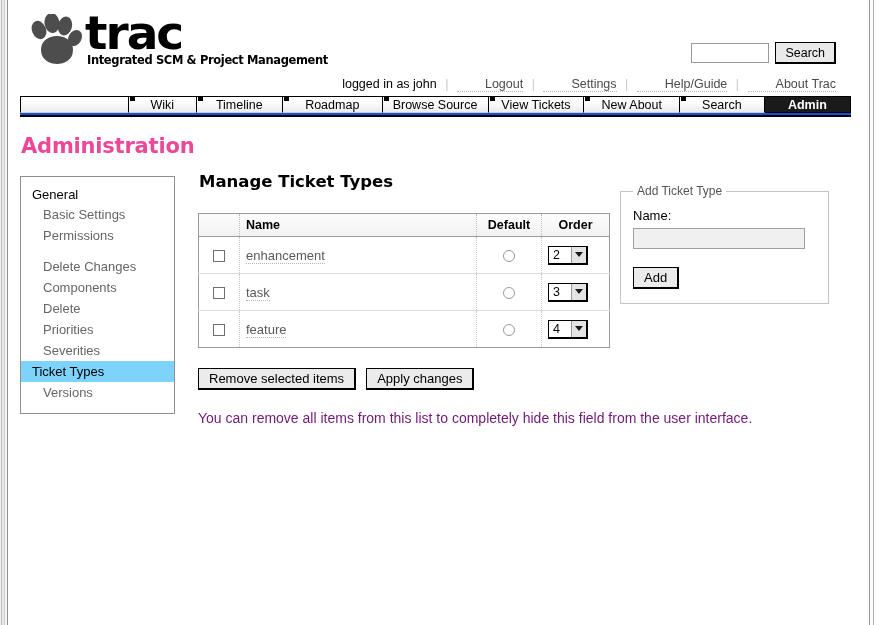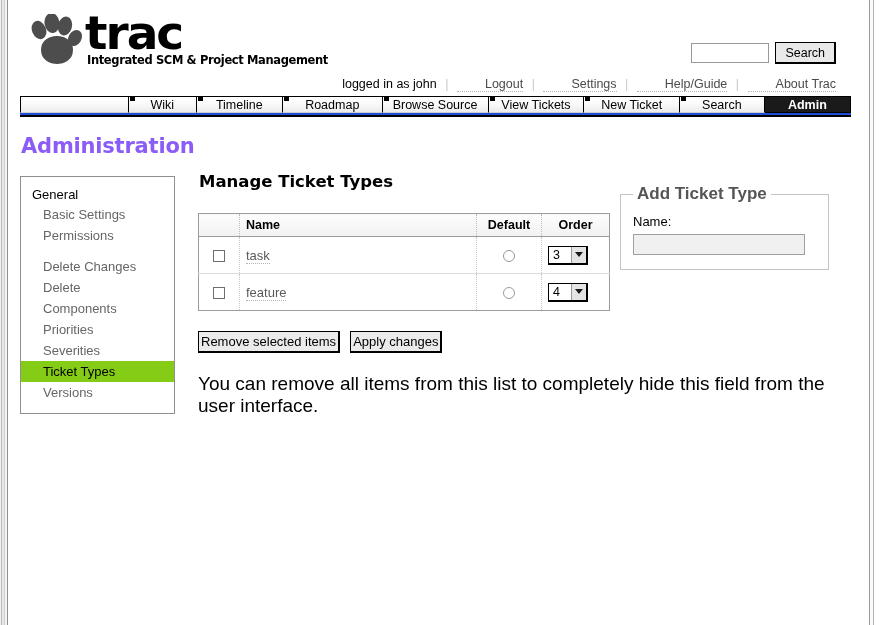--- a/index.html
+++ b/index.html
@@ -206,21 +206,21 @@
   #content {
     position: relative;
     padding: 0 18px 0 12px;
   }
   #page-title {
     margin: 17px 0 0 1px;
     font-family: "DejaVu Sans", sans-serif;
     font-size: 21px;
     font-weight: bold;
     letter-spacing: -0.2px;
-    color: #8b5cf6;
+    color: #ec4899;
   }
 
   #admin-body {
     position: relative;
     margin-top: 18px;
     display: flex;
     align-items: flex-start;
   }
 
   
@@ -242,22 +242,23 @@
   .nav-item {
     padding: 1px 0 1px 22px;
     font-size: 13px;
     color: #666666;
     text-decoration: none;
     display: block;
     cursor: pointer;
     line-height: 19px;
   }
   .nav-item.selected {
-    background: #84cc16;
-    color: #000000;
+    background: #7dd3fc;
+    color: #000000;
+    padding-left: 11px;
   }
 
   
   #admin-panel {
     margin-left: 23px;
     flex: 1 1 auto;
     min-width: 0;
   }
   #panel-title {
     margin: -4px 0 0 1px;
@@ -378,52 +379,52 @@
     border-top: 5px solid #1a1a1a;
   }
 
   #table-actions {
     margin-top: 20px;
     display: flex;
     gap: 10px;
   }
   .action-btn {
     height: 22px;
-    padding: 0 2px;
+    padding: 0 10px;
     font-family: "Liberation Sans", sans-serif;
     font-size: 13px;
     color: #000000;
     background: #ebebeb;
     border: 1px solid #000000;
     border-right-width: 2px;
     border-bottom-width: 2px;
     cursor: pointer;
   }
   #hint-text {
     margin-top: 20px;
-    font-size: 19px;
-    color: #000000;
+    font-size: 14px;
+    color: #701a75;
   }
 
   
   #add-fieldset {
     position: absolute;
     right: 22px;
     top: 8px;
     width: 209px;
     border: 1px solid #c4c4c4;
     padding: 4px 12px 14px 12px;
     margin: 0;
     box-sizing: border-box;
     background: #ffffff;
   }
   #add-fieldset legend {
     padding: 0 4px;
-    font-size: 17px;
-    font-weight: bold;
+    font-size: 12px;
+    font-weight: normal;
     color: #555555;
   }
   .field-label {
     display: block;
     margin: 6px 0 5px 0;
     font-size: 13px;
     color: #000000;
   }
   #add-name-input {
     width: 164px;
@@ -507,21 +508,21 @@
       <a class="tab" style="width:113px">
           <span class="corner"></span>
           <span>Browse Source</span>
         </a>
       <a class="tab" style="width:102px">
           <span class="corner"></span>
           <span>View Tickets</span>
         </a>
       <a class="tab" style="width:102px">
           <span class="corner"></span>
-          <span>New Ticket</span>
+          <span>New About</span>
         </a>
       <a class="tab" style="width:90px">
           <span class="corner"></span>
           <span>Search</span>
         </a>
       <a class="tab active" style="width:92px">
           <span>Admin</span>
         </a>
     </div>
 
@@ -534,22 +535,22 @@
         <div id="admin-nav">
 
           <div class="nav-group">
             <div class="nav-group-title">General</div>
             <a class="nav-item">Basic Settings</a>
             <a class="nav-item">Permissions</a>
           </div>
 
           <div class="nav-group">
             <a class="nav-item">Delete Changes</a>
+            <a class="nav-item">Components</a>
             <a class="nav-item">Delete</a>
-            <a class="nav-item">Components</a>
             <a class="nav-item">Priorities</a>
             <a class="nav-item">Severities</a>
             <a class="nav-item selected">Ticket Types</a>
             <a class="nav-item">Versions</a>
           </div>
         </div>
 
         <div id="admin-panel">
 
           <h2 id="panel-title">Manage Ticket Types</h2>
@@ -562,20 +563,39 @@
                 <th class="th-default">Default</th>
                 <th class="th-order">Order</th>
               </tr>
             </thead>
             <tbody>
               <tr>
                 <td class="td-sel">
                   <span class="cb"></span>
                 </td>
                 <td>
+                  <a class="type-link">enhancement</a>
+                </td>
+                <td class="td-default">
+                  <span class="radio"></span>
+                </td>
+                <td class="td-order">
+                  <span class="order-select">
+                    <span class="val">2</span>
+                    <span class="arrowbox">
+                        <span class="arrow"></span>
+                      </span>
+                  </span>
+                </td>
+              </tr>
+              <tr>
+                <td class="td-sel">
+                  <span class="cb"></span>
+                </td>
+                <td>
                   <a class="type-link">task</a>
                 </td>
                 <td class="td-default">
                   <span class="radio"></span>
                 </td>
                 <td class="td-order">
                   <span class="order-select">
                     <span class="val">3</span>
                     <span class="arrowbox">
                         <span class="arrow"></span>
@@ -610,19 +630,22 @@
             <button class="action-btn">Apply changes</button>
           </div>
 
           <div id="hint-text">You can remove all items from this list to completely hide this field from the user interface.</div>
         </div>
 
         <fieldset id="add-fieldset">
           <legend>Add Ticket Type</legend>
           <label class="field-label">Name:</label>
           <input id="add-name-input" type="text" placeholder="" style="">
+          <div>
+            <button id="add-submit">Add</button>
+          </div>
         </fieldset>
 
       </div>
 
     </div>
   </div>
 </div>
 
 </body></html>

